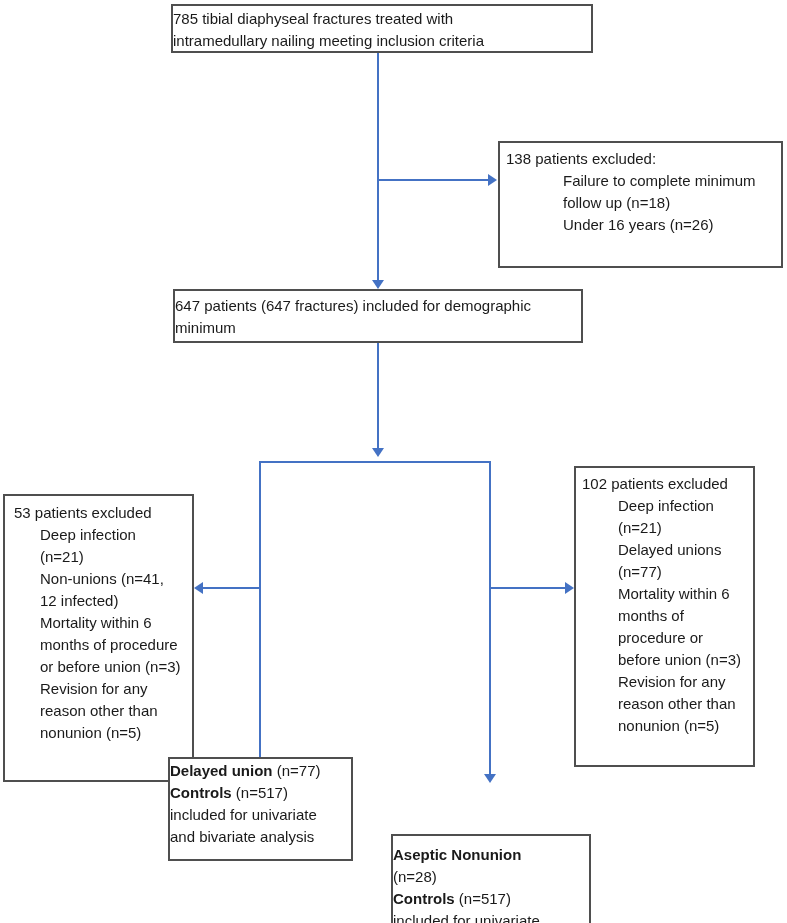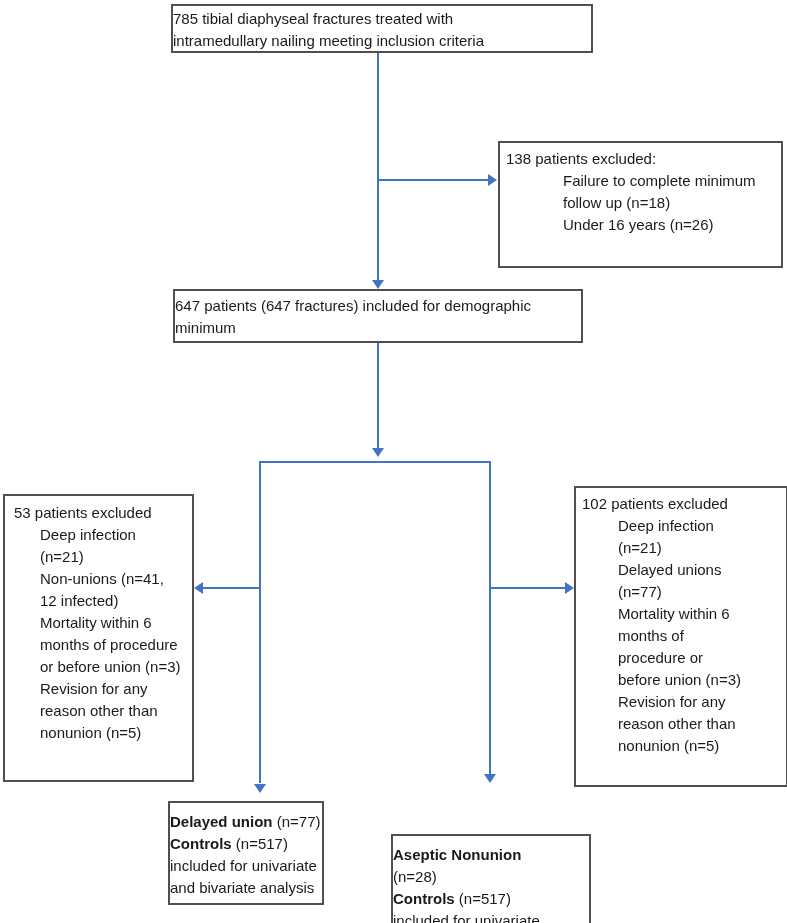--- a/index.html
+++ b/index.html
@@ -41,22 +41,22 @@
   .arr { position: absolute; width: 0; height: 0; }
   .arr.down  { border-left: 6px solid transparent; border-right: 6px solid transparent; border-top: 9px solid var(--arrow); }
   .arr.right { border-top: 6px solid transparent; border-bottom: 6px solid transparent; border-left: 9px solid var(--arrow); }
   .arr.left  { border-top: 6px solid transparent; border-bottom: 6px solid transparent; border-right: 9px solid var(--arrow); }
 
   
   #box-inclusion    { left: 171px; top: 4px;   width: 422px; height: 49px;  padding-top: 2px; }
   #box-excluded138  { left: 498px; top: 113px; width: 285px; height: 127px; padding: 5px 8px 0 6px; margin-top: 28px; }
   #box-demographic  { left: 173px; top: 289px; width: 410px; height: 54px;  padding-top: 4px; }
   #box-excluded53   { left: 3px;   top: 494px; width: 191px; height: 288px; padding: 6px 24px 0 9px; }
-  #box-excluded102  { left: 574px; top: 486px; width: 214px; height: 301px; padding: 5px 4px 17px 6px; }
-  #box-delayed      { left: 168px; top: 801px; width: 156px; height: 104px; padding-top: 8px; }
+  #box-excluded102  { left: 574px; top: 466px; width: 181px; height: 301px; padding: 5px 4px 17px 6px; }
+  #box-delayed      { left: 168px; top: 757px; width: 185px; height: 104px; padding-top: 1px; }
   #box-aseptic      { left: 391px; top: 834px; width: 200px; height: 124px; padding-top: 8px; }
 
   .item-138 { margin-left: 57px; width: 212px; }
   .item-53  { margin-left: 26px; width: 142px; }
   .item-102 { margin-left: 36px; width: 128px; }
 
   
   #line-top-down      { left: 377px; top: 53px;  height: 230px; }
   #arr-demographic    { left: 372px; top: 280px; }
   #line-branch-138    { left: 378px; top: 179px; width: 112px; }

